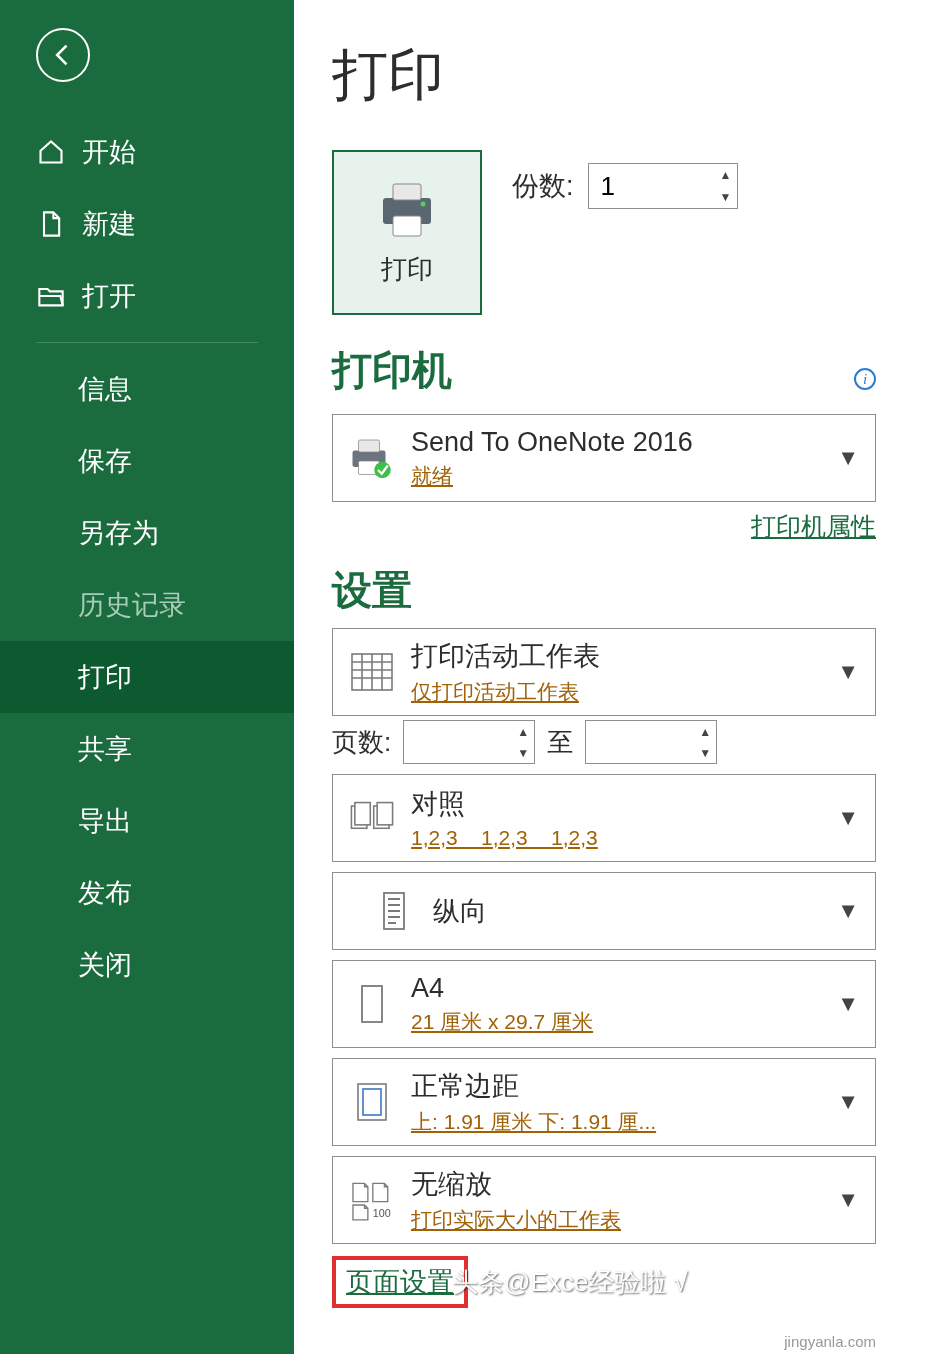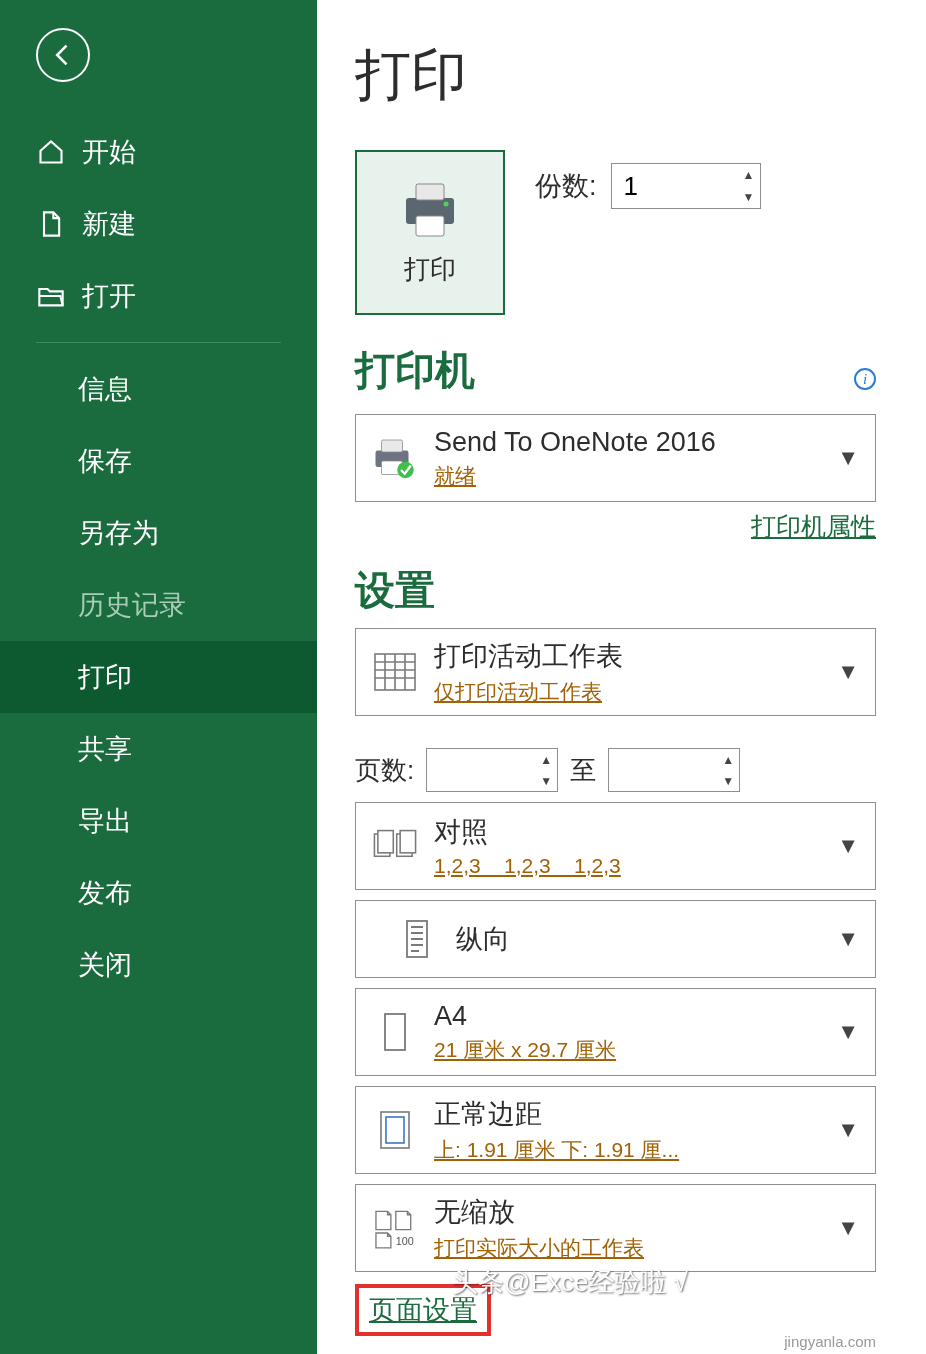--- a/index.html
+++ b/index.html
@@ -1,19 +1,19 @@
 <!DOCTYPE html>
 <html><head>
 <meta charset="utf-8">
 <style>
   * { box-sizing: border-box; margin: 0; padding: 0; font-family: "Microsoft YaHei", "Segoe UI", sans-serif; }
   body { width: 926px; height: 1354px; background: #fff; display: flex; overflow: hidden; }
 
   
-  .sidebar { width: 317px; height: 100%; background: #1a6b3e; color: #fff; display: flex; flex-direction: column; padding-top: 28px; }
+  .sidebar { width: 294px; height: 100%; background: #1a6b3e; color: #fff; display: flex; flex-direction: column; padding-top: 28px; }
   .back-btn { width: 54px; height: 54px; border: 2.5px solid #fff; border-radius: 50%; margin-left: 36px; margin-bottom: 34px; display: flex; align-items: center; justify-content: center; cursor: pointer; }
   .back-btn svg { width: 28px; height: 28px; }
   .nav-item { padding: 18px 0 18px 36px; font-size: 27px; display: flex; align-items: center; gap: 16px; cursor: pointer; }
   .nav-item.sub { padding-left: 78px; }
   .nav-item.active { background: #0d5a30; }
   .nav-item.disabled { color: #a7cdb6; cursor: default; }
   .nav-divider { height: 1px; background: #3d8a5e; margin: 10px 36px 10px 36px; }
   .nav-icon { width: 30px; height: 30px; display: flex; align-items: center; justify-content: center; }
   .nav-icon svg { width: 28px; height: 28px; }
 
@@ -45,21 +45,21 @@
   .dd-icon { width: 58px; height: 60px; display: flex; align-items: center; justify-content: center; margin-right: 10px; flex-shrink: 0; }
   .dd-icon svg { width: 48px; height: 48px; }
   .dd-text { flex: 1; display: flex; flex-direction: column; gap: 4px; }
   .dd-title { font-size: 27px; color: #2d2d2d; }
   .dd-sub { font-size: 21px; color: #a16207; text-decoration: underline; }
   .dd-arrow { font-size: 22px; color: #444; padding: 0 6px; }
   .link-right { text-align: right; margin-top: 8px; }
   .link { font-size: 25px; color: #1a6b3e; text-decoration: underline; cursor: pointer; }
 
   
-  .pages-row { display: flex; align-items: center; gap: 12px; margin-top: 32px; }
+  .pages-row { display: flex; align-items: center; gap: 12px; margin-top: 4px; }
   .pages-label { font-size: 26px; color: #2d2d2d; }
 
   
   .page-setup { margin-top: 12px; text-align: left; }
   .page-setup-inner { display: inline-block; border: 4px solid #e03030; padding: 4px 10px; }
   .page-setup-inner span { font-size: 27px; color: #1a6b3e; text-decoration: underline; }
 
   .watermark { position: absolute; bottom: 4px; right: 50px; font-size: 15px; color: #999; }
   .wm2 { position:absolute; bottom: 54px; left: 452px; font-size: 26px; color: #fff; text-shadow: 1px 1px 2px rgba(0,0,0,0.6); font-weight: 500;}
 </style>

